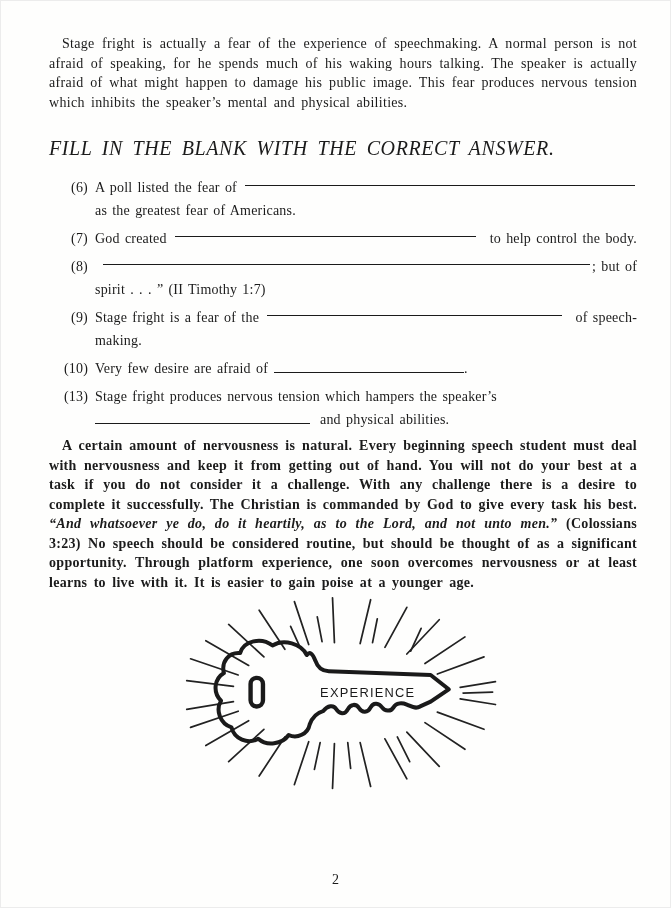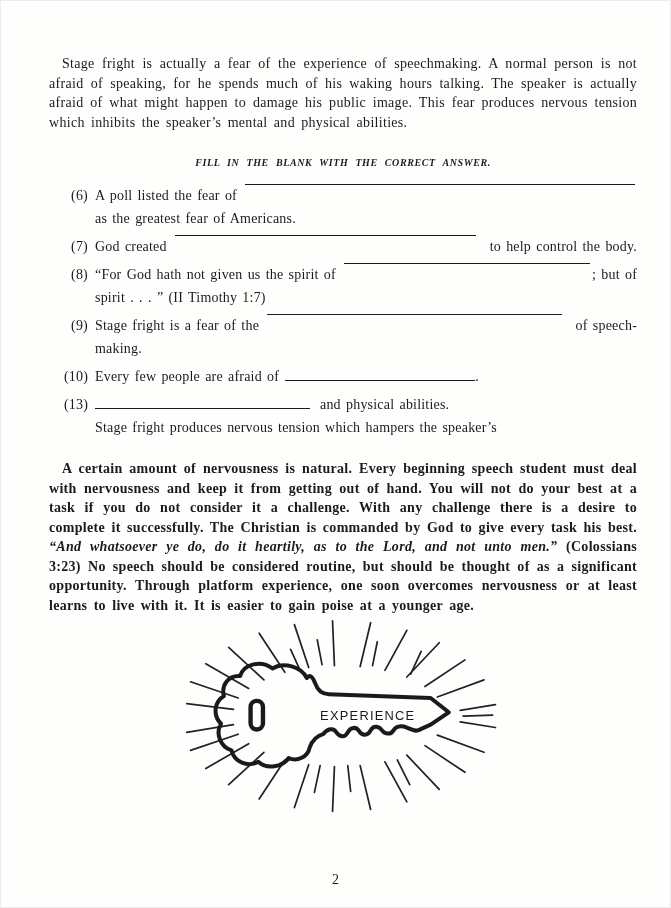--- a/index.html
+++ b/index.html
@@ -13,39 +13,38 @@
     box-shadow: inset 0 0 0 1px #ececec;
   }
   .content { position:absolute; left:49px; top:34px; width:588px; }
 
   p.body {
     font-size:14px; line-height:19.5px;
     text-align:justify;
     letter-spacing:0.3px; word-spacing:2.5px;
     margin:0;
   }
-  p.indent { text-indent:13px;margin-top:20px; }
+  p.indent { text-indent:13px; }
 
   .heading {
-    font-style:italic; font-weight:bold;
-    font-size:10px; letter-spacing:0.6px; word-spacing:4px;
+    font-style:italic; font-weight:normal;
+    font-size:20px; letter-spacing:0.6px; word-spacing:4px;
     margin:25px 0 16px 0;
-    text-align:center;
   }
 
   .questions { list-style:none; margin:0; padding:0; }
   .q {
     display:flex;
     margin-bottom:5px;
     font-size:14px; line-height:23px;
     letter-spacing:0.2px; word-spacing:1.5px;
   }
   .qnum { width:39px; text-align:right; flex-shrink:0; }
   .qbody { flex:1; margin-left:7px; min-width:0; }
-  .row { display:flex; align-items:flex-start; }
+  .row { display:flex; align-items:center; }
   .row .post { white-space:nowrap; flex-shrink:0; }
 
   .blank { border-bottom:1.5px solid #1b1b1b; }
   .blank.grow { flex:1; margin:0 2px 5px 8px; }
   .blank.grow.mid { margin-right:14px; }
   .blank.fixed { display:inline-block; height:1px; margin-left:6px; }
   .w190 { width:190px; }
   .w195 { width:195px; }
   .w215 { width:215px; margin-left:0 !important; margin-right:10px; }
 
@@ -99,21 +98,20 @@
             <span class="blank grow mid"></span>
             <span class="post">to help control the body.</span>
           </div>
         </div>
       </li>
 
       <li class="q">
         <span class="qnum">(8)</span>
         <div class="qbody">
           <div class="row">
-            <span class="pre">“For God hath not given us the spirit of</span>
             <span class="blank grow"></span>
             <span class="post">; but of</span>
           </div>
           <div>spirit . . . ” (II Timothy 1:7)</div>
         </div>
       </li>
 
       <li class="q">
         <span class="qnum">(9)</span>
         <div class="qbody">
@@ -122,32 +120,32 @@
             <span class="blank grow mid"></span>
             <span class="post">of speech-</span>
           </div>
           <div>making.</div>
         </div>
       </li>
 
       <li class="q">
         <span class="qnum">(10)</span>
         <div class="qbody">
-          <span class="pre">Every few people are afraid of</span><span class="blank fixed w190"></span><span>.</span>
+          <span class="pre">Very few desire are afraid of</span><span class="blank fixed w190"></span><span>.</span>
         </div>
       </li>
 
 
       <li class="q">
         <span class="qnum">(13)</span>
         <div class="qbody">
+          <div>Stage fright produces nervous tension which hampers the speaker’s</div>
           <div>
             <span class="blank fixed w215"></span><span>and physical abilities.</span>
           </div>
-          <div>Stage fright produces nervous tension which hampers the speaker’s</div>
         </div>
       </li>
 
     </ol>
 
     <p class="body indent closing"><span>A certain amount of nervousness is natural. Every beginning speech student must deal with nervousness and keep it from getting out of hand. You will not do your best at a task if you do not consider it a challenge. With any challenge there is a desire to complete it successfully. The Christian is commanded by God to give every task his best. </span><em class="quote">“And whatsoever ye do, do it heartily, as to the Lord, and not unto men.”</em><span> (Colossians 3:23) No speech should be considered routine, but should be thought of as a significant opportunity. Through platform experience, one soon overcomes nervousness or at least learns to live with it. It is easier to gain poise at a younger age.</span></p>
 
     <div class="illustration">
       <svg width="324" height="202" viewBox="0 0 340 212">
 

